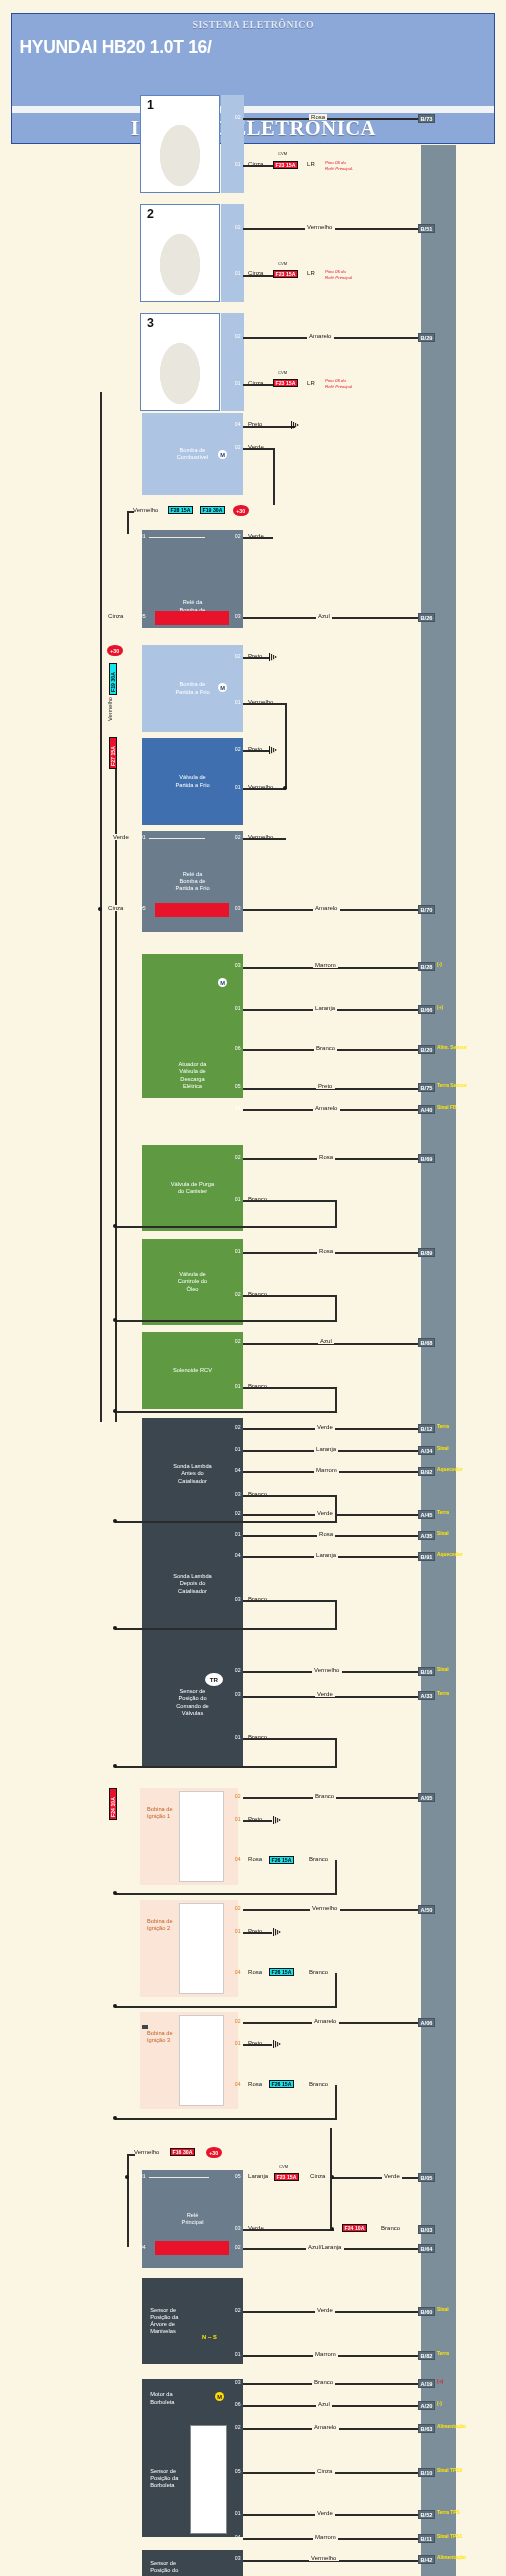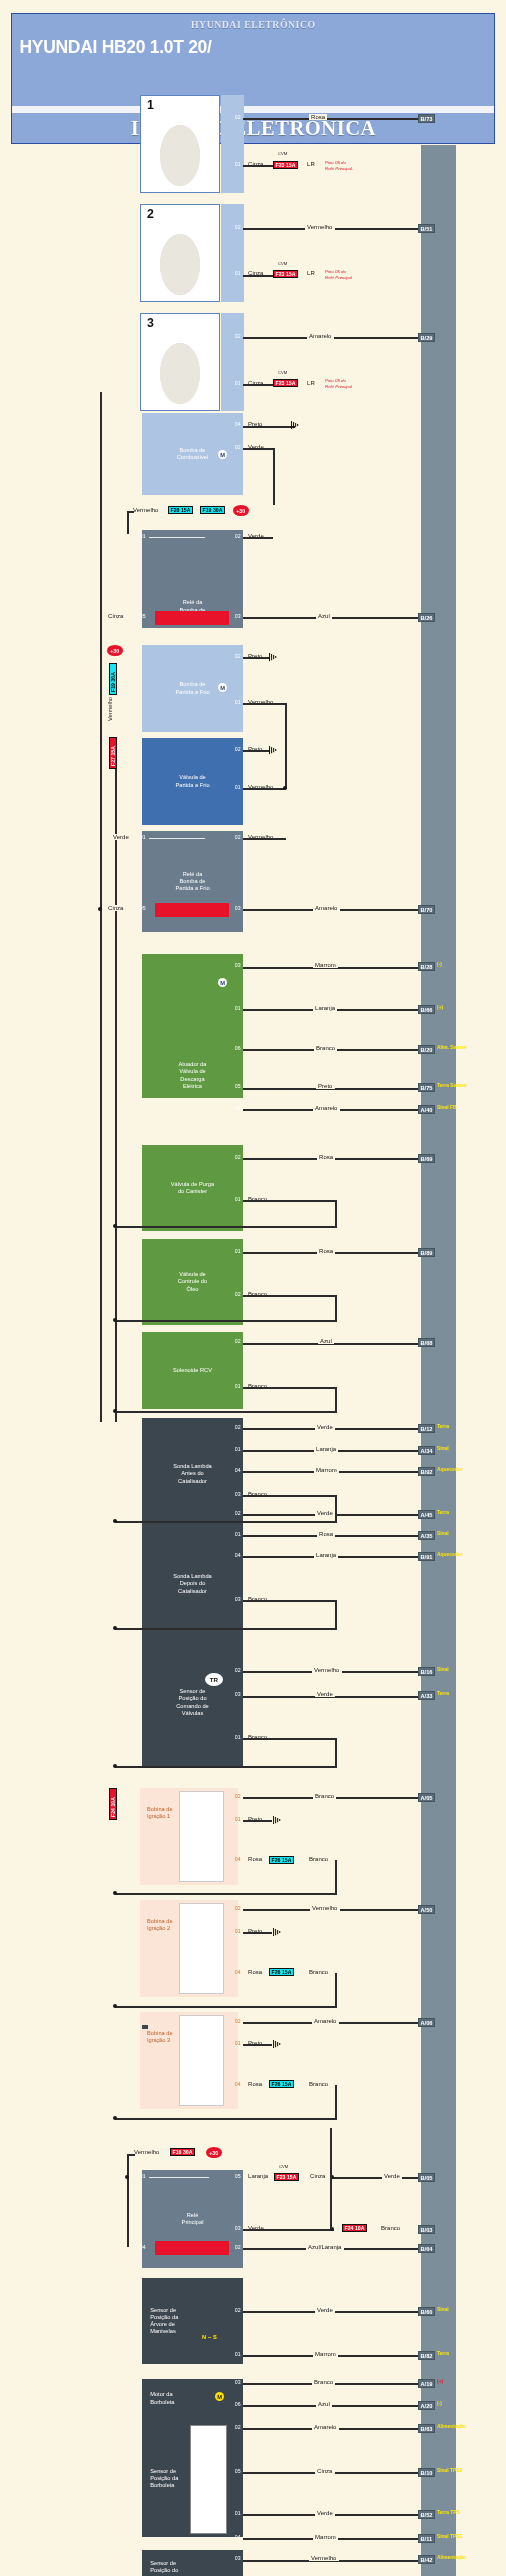--- a/index.html
+++ b/index.html
@@ -125,22 +125,22 @@
   }
   .motorM.y { background:#ffdd00; color:#222; }
   .relaysw { position:absolute; height:1px; background:#e8e8e8; }
 </style>
 </head>
 <body>
 
 <div class="page">
 
   <div class="header">
-    <div class="hdr-sub">HYUNDAI ELETRÔNICO</div>
-    <div class="hdr-model">HYUNDAI HB20 1.0T  20/</div>
+    <div class="hdr-sub">SISTEMA ELETRÔNICO</div>
+    <div class="hdr-model">HYUNDAI HB20 1.0T  16/</div>
     <div class="hdr-rule"></div>
     <div class="hdr-main">INJEÇÃO ELETRÔNICA</div>
   </div>
 
   <div class="ecu-spine"></div>
 
   <div class="vrail" style="left:100px; top:392px; height:1030px;"></div>
   <div class="vrail" style="left:115px; top:737px; height:685px;"></div>
 
   <div class="photo photo-inj" style="left:140px; top:95px; width:80px; height:98px;"></div>

